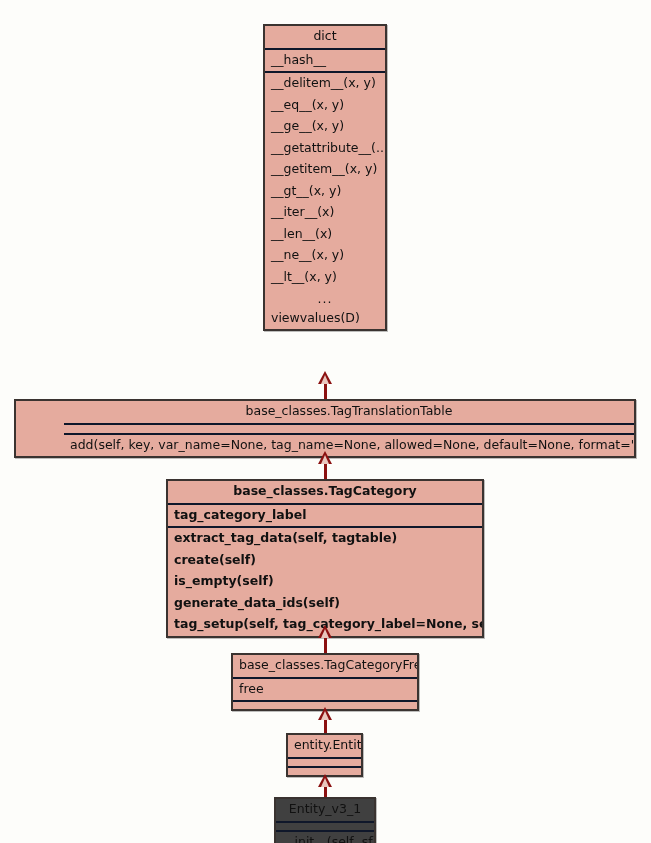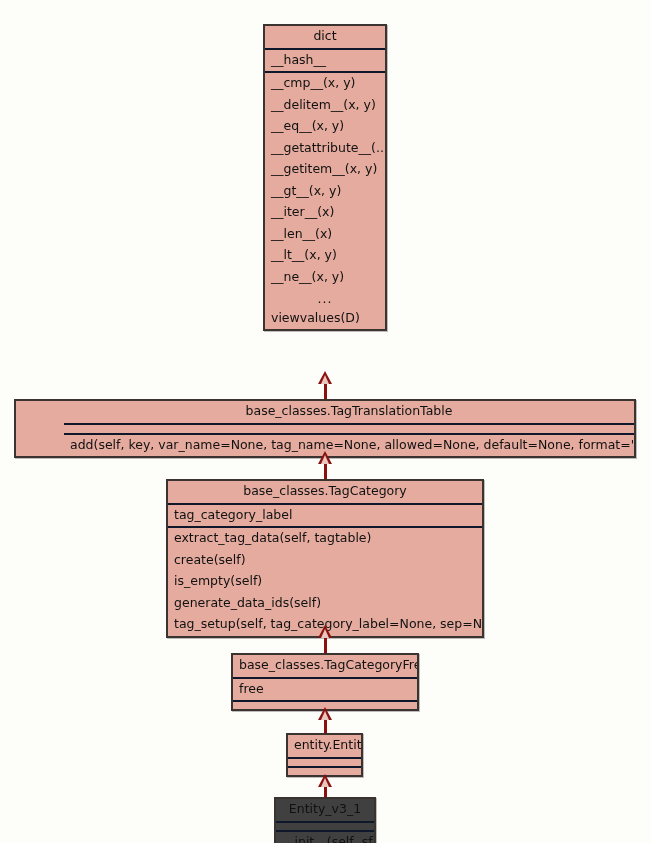--- a/index.html
+++ b/index.html
@@ -123,30 +123,30 @@
 <div id="canvas">
 
   <div class="uml-class" style="left:263px; top:8px; width:124px;">
     <div class="compartment">
       <div class="class-title">dict</div>
     </div>
     <div class="compartment">
       <div class="member-row">__hash__</div>
     </div>
     <div class="compartment">
-      <div class="member-row">__cmp__(x, y)</div>
       <div class="member-row">__delitem__(x, y)</div>
       <div class="member-row">__eq__(x, y)</div>
+      <div class="member-row">__ge__(x, y)</div>
       <div class="member-row">__getattribute__(...)</div>
       <div class="member-row">__getitem__(x, y)</div>
       <div class="member-row">__gt__(x, y)</div>
       <div class="member-row">__iter__(x)</div>
       <div class="member-row">__len__(x)</div>
+      <div class="member-row">__ne__(x, y)</div>
       <div class="member-row">__lt__(x, y)</div>
-      <div class="member-row">__ne__(x, y)</div>
       <div class="member-row ellipsis">...</div>
       <div class="member-row">viewvalues(D)</div>
     </div>
   </div>
 
   <div class="connector">
     <div class="conn-line" style="left:323.5px; top:367px; height:16px;"></div>
     <div class="conn-arrow" style="left:318px; top:355px;">
       <div class="arrow-outer"></div>
       <div class="arrow-inner"></div>
@@ -164,21 +164,21 @@
   </div>
 
   <div class="connector">
     <div class="conn-line" style="left:323.5px; top:447px; height:16px;"></div>
     <div class="conn-arrow" style="left:318px; top:435px;">
       <div class="arrow-outer"></div>
       <div class="arrow-inner"></div>
     </div>
   </div>
 
-  <div class="uml-class" style="left:166px; top:463px; width:318px;">
+  <div class="uml-class" style="left:166px; top:463px; width:318px;font-weight:bold;">
     <div class="compartment">
       <div class="class-title">base_classes.TagCategory</div>
     </div>
     <div class="compartment">
       <div class="member-row">tag_category_label</div>
     </div>
     <div class="compartment">
       <div class="member-row">extract_tag_data(self, tagtable)</div>
       <div class="member-row">create(self)</div>
       <div class="member-row">is_empty(self)</div>

